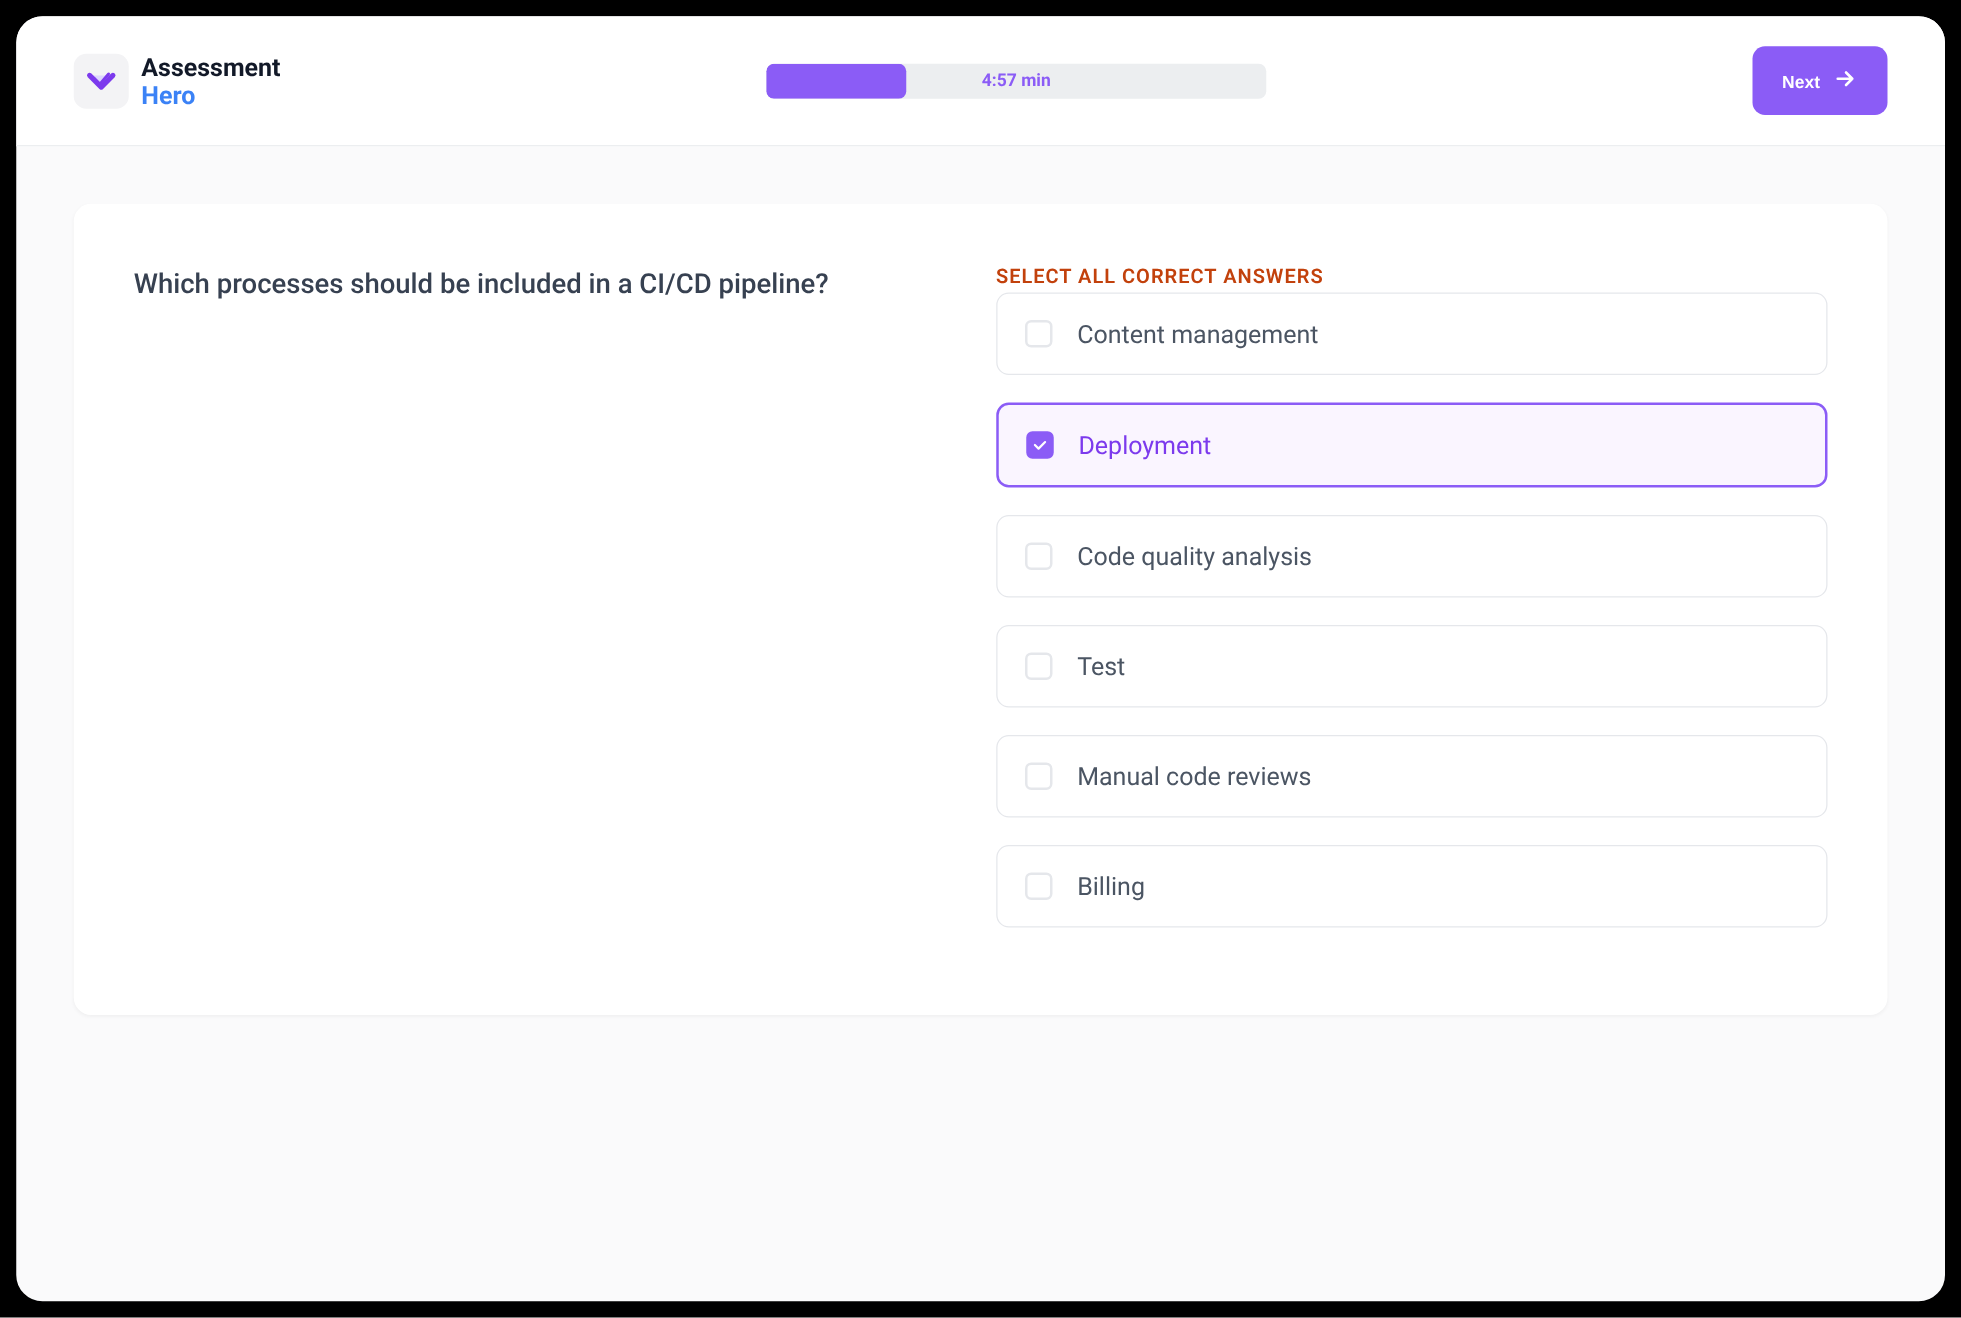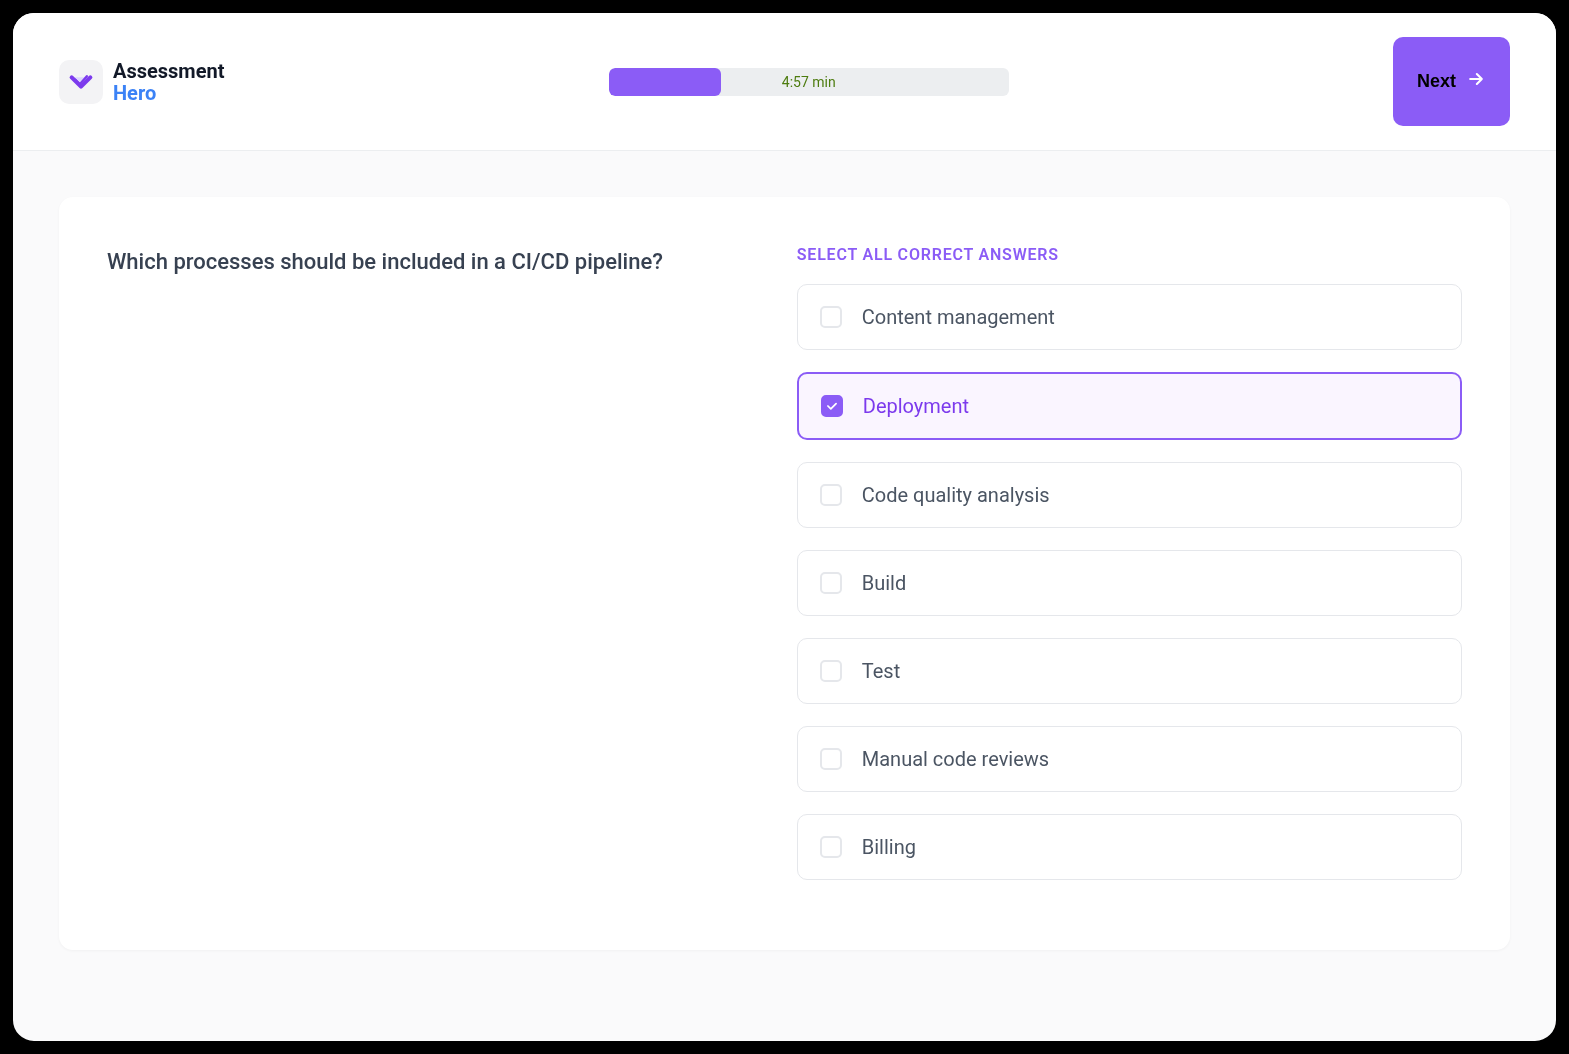--- a/index.html
+++ b/index.html
@@ -89,31 +89,31 @@
       border-radius: 6px;
       width: 28%;
     }
     
     .progress-text {
       position: absolute;
       left: 50%;
       top: 50%;
       transform: translate(-50%, -50%);
       font-size: 14px;
-      font-weight: 400;
-      color: #4d7c0f;
+      font-weight: 700;
+      color: #8b5cf6;
     }
     
     .next-button {
       background: #8b5cf6;
-      color: #000000;
+      color: #ffffff;
       border: none;
       border-radius: 10px;
-      padding: 32px 24px;
-      font-size: 18px;
+      padding: 16px 24px;
+      font-size: 14px;
       font-weight: 600;
       display: flex;
       align-items: center;
       gap: 10px;
       cursor: pointer;
     }
     
     .content-area {
       padding: 46px;
     }
@@ -139,23 +139,23 @@
     }
     
     .answers-side {
       flex: 1;
     }
     
     .answers-header {
       font-size: 16px;
       font-weight: 600;
       letter-spacing: 0.05em;
-      color: #8b5cf6;
+      color: #c2410c;
       text-transform: uppercase;
-      margin-bottom: 20px;
+      margin-bottom: 4px;
     }
     
     .answer-option {
       display: flex;
       align-items: center;
       gap: 20px;
       padding: 20px 22px;
       border: 1.5px solid #e5e7eb;
       border-radius: 10px;
       margin-bottom: 22px;
@@ -253,24 +253,20 @@
                 </svg>
               </div>
               <span class="answer-label">Deployment</span>
             </div>
             <div class="answer-option">
               <div class="checkbox"></div>
               <span class="answer-label">Code quality analysis</span>
             </div>
             <div class="answer-option">
               <div class="checkbox"></div>
-              <span class="answer-label">Build</span>
-            </div>
-            <div class="answer-option">
-              <div class="checkbox"></div>
               <span class="answer-label">Test</span>
             </div>
             <div class="answer-option">
               <div class="checkbox"></div>
               <span class="answer-label">Manual code reviews</span>
             </div>
             <div class="answer-option">
               <div class="checkbox"></div>
               <span class="answer-label">Billing</span>
             </div>

